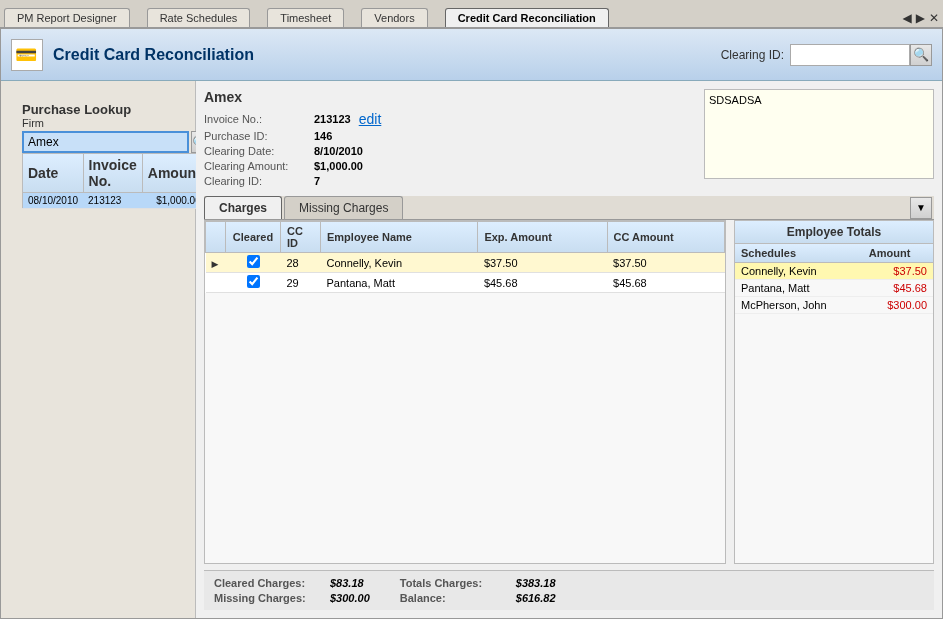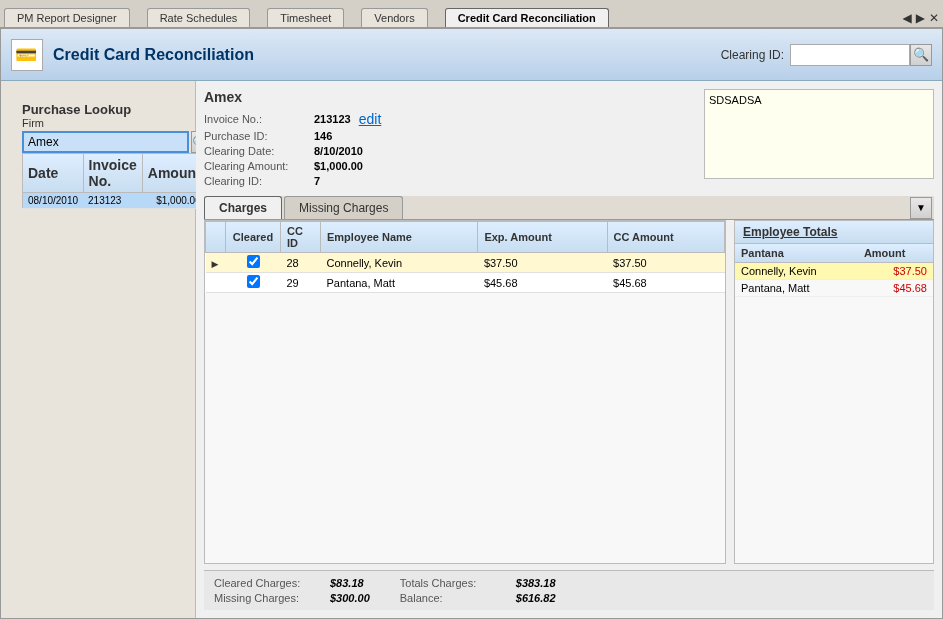--- a/index.html
+++ b/index.html
@@ -354,21 +354,21 @@
       display: flex;
       flex-direction: column;
     }
     .emp-totals-title {
       background: linear-gradient(to bottom, #ddeeff, #c8ddf0);
       padding: 4px 8px;
       font-size: 12px;
       font-weight: bold;
       color: #333;
       border-bottom: 1px solid #bbb;
-      text-decoration: underline;
+      text-align: center;
     }
     .emp-totals-table {
       width: 100%;
       border-collapse: collapse;
     }
     .emp-totals-table th {
       padding: 3px 6px;
       background: linear-gradient(to bottom, #ddeeff, #c8ddf0);
       border-bottom: 1px solid #bbb;
       font-size: 11px;
@@ -404,20 +404,21 @@
     }
     .summary-row {
       display: flex;
       align-items: center;
       gap: 6px;
     }
     .summary-key {
       font-size: 11px;
       color: #555;
       width: 110px;
+      font-weight: bold;
     }
     .summary-val {
       font-size: 11px;
       font-weight: bold;
       color: #000;
       font-style: italic;
     }
   </style>
 </head>
 <body>
@@ -546,33 +547,37 @@
                 </tr>
               </tbody>
             </table>
           </div>
 
           <div class="employee-totals">
             <div class="emp-totals-title">Employee Totals</div>
             <table class="emp-totals-table">
               <thead>
                 <tr>
-                  <th>Pantana</th>
+                  <th>Schedules</th>
                   <th>Amount</th>
                 </tr>
               </thead>
               <tbody>
                 <tr class="highlighted">
                   <td>Connelly, Kevin</td>
                   <td class="amount">$37.50</td>
                 </tr>
                 <tr>
                   <td>Pantana, Matt</td>
                   <td class="amount">$45.68</td>
                 </tr>
+                <tr>
+                  <td>McPherson, John</td>
+                  <td class="amount">$300.00</td>
+                </tr>
               </tbody>
             </table>
           </div>
         </div>
       </div>
 
       <div class="footer-summary">
         <div class="summary-group">
           <div class="summary-row">
             <span class="summary-key">Cleared Charges:</span>

